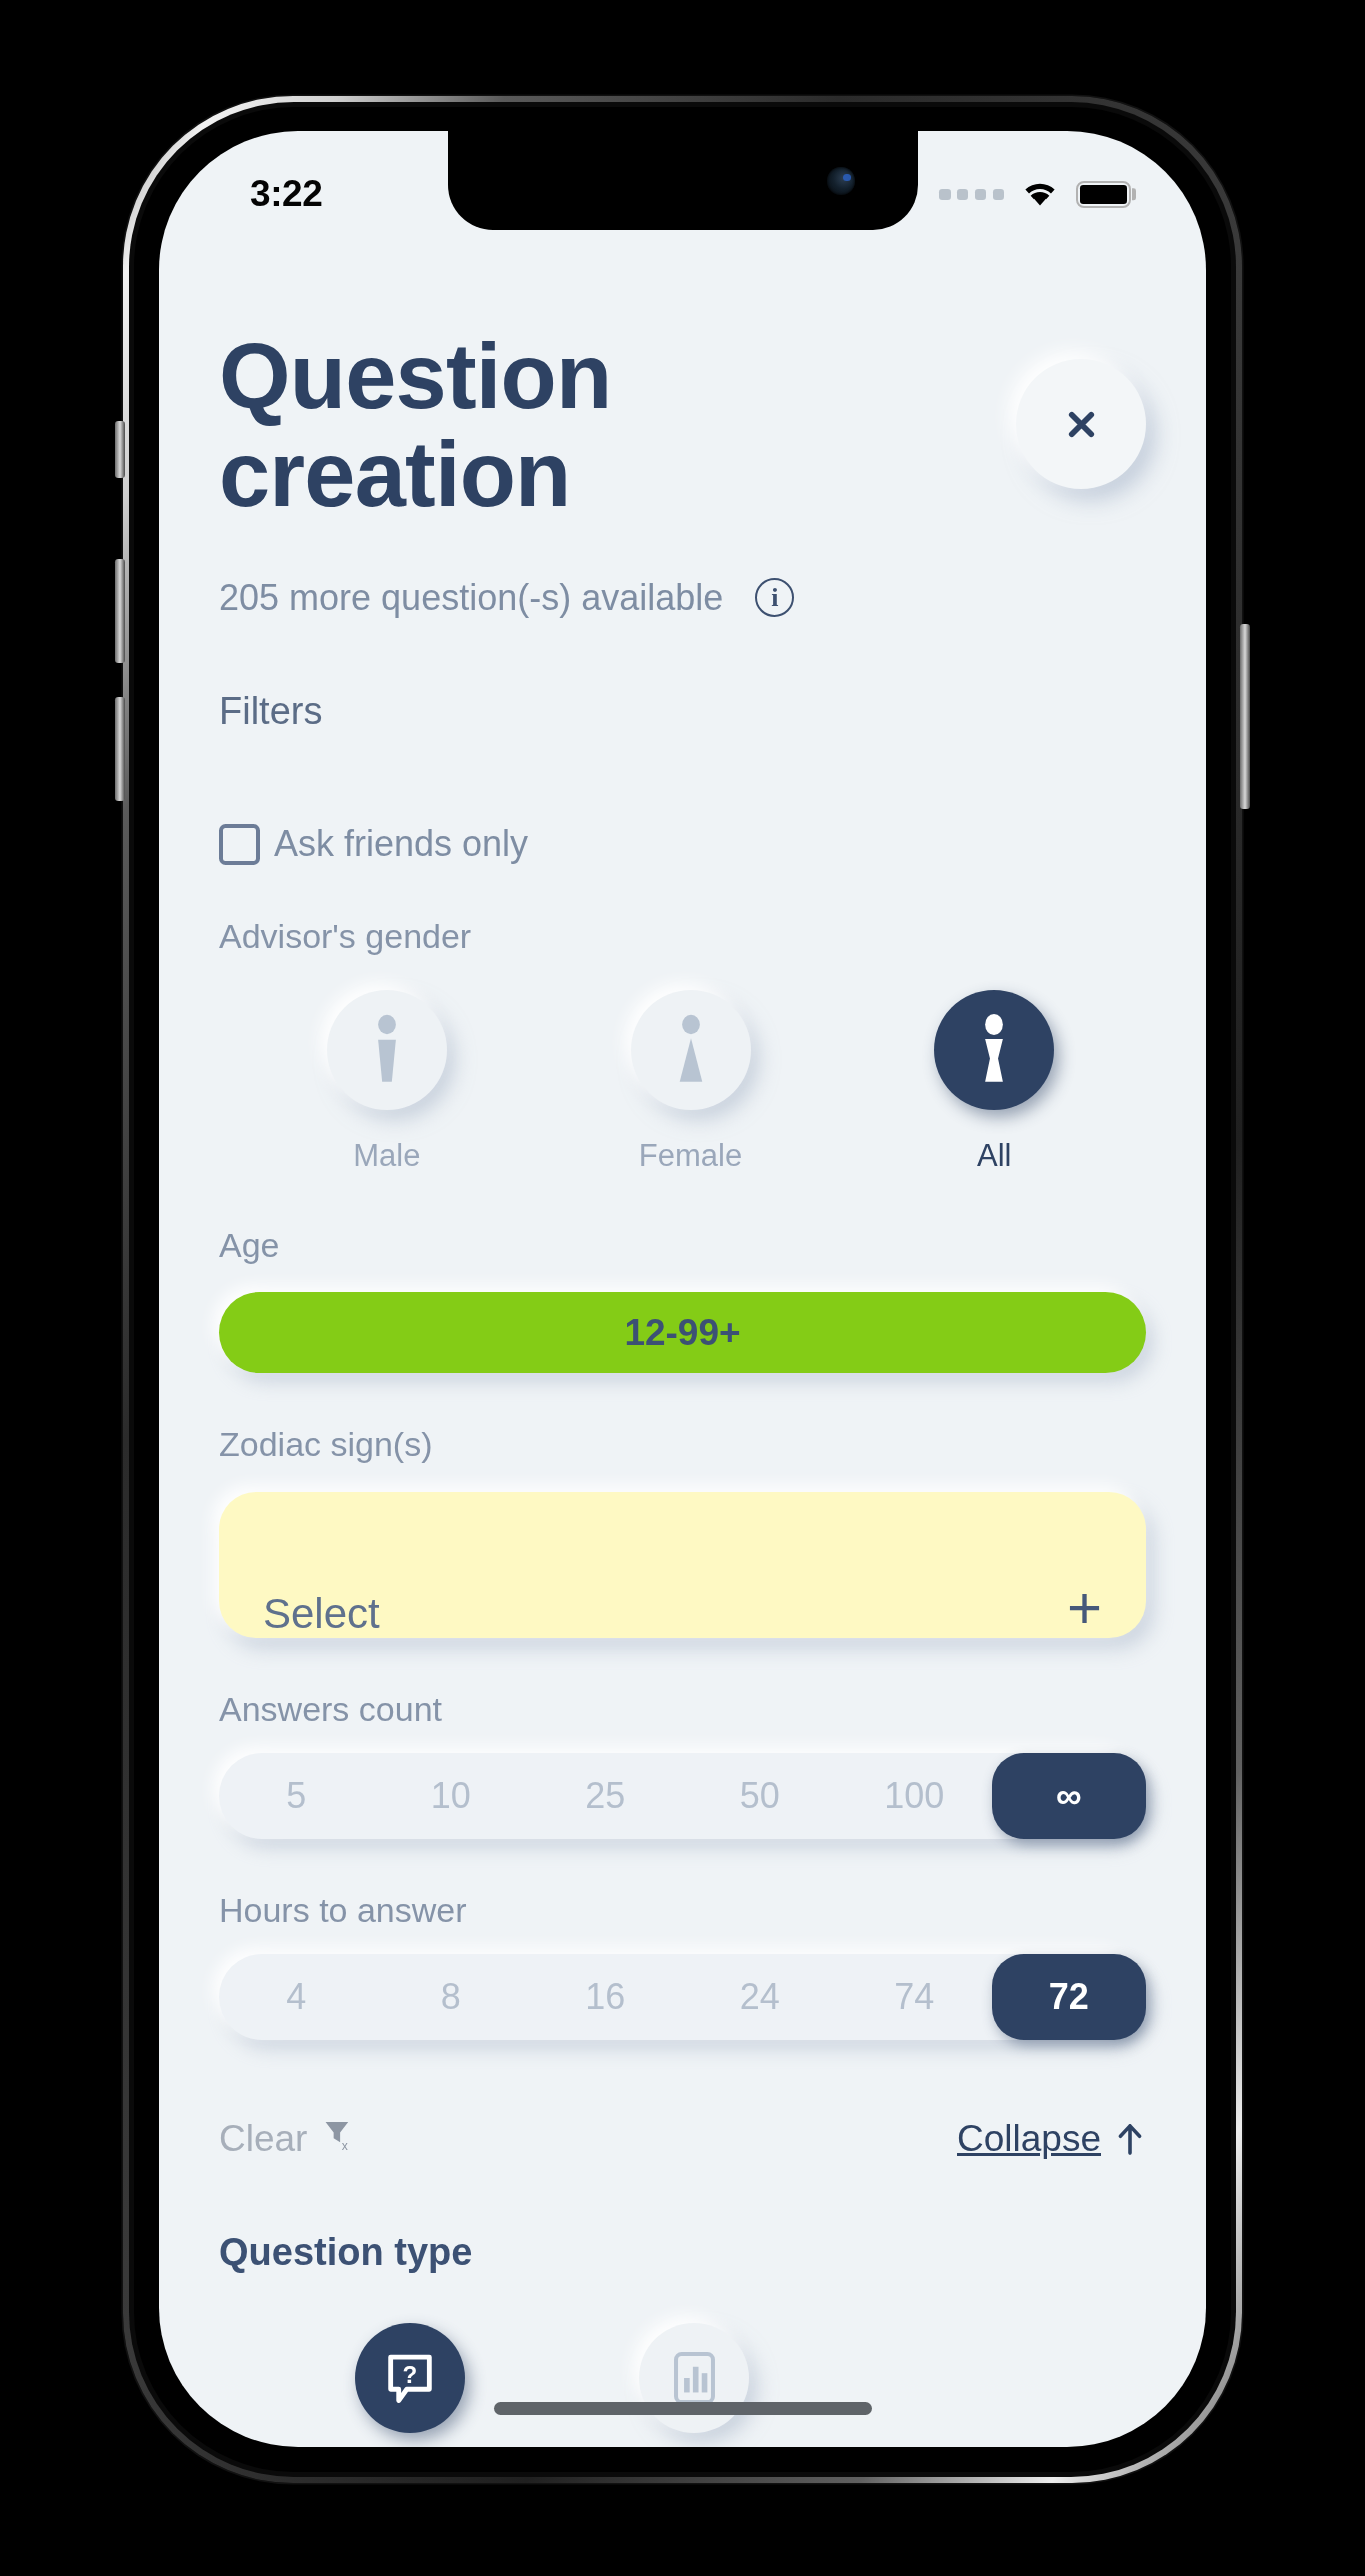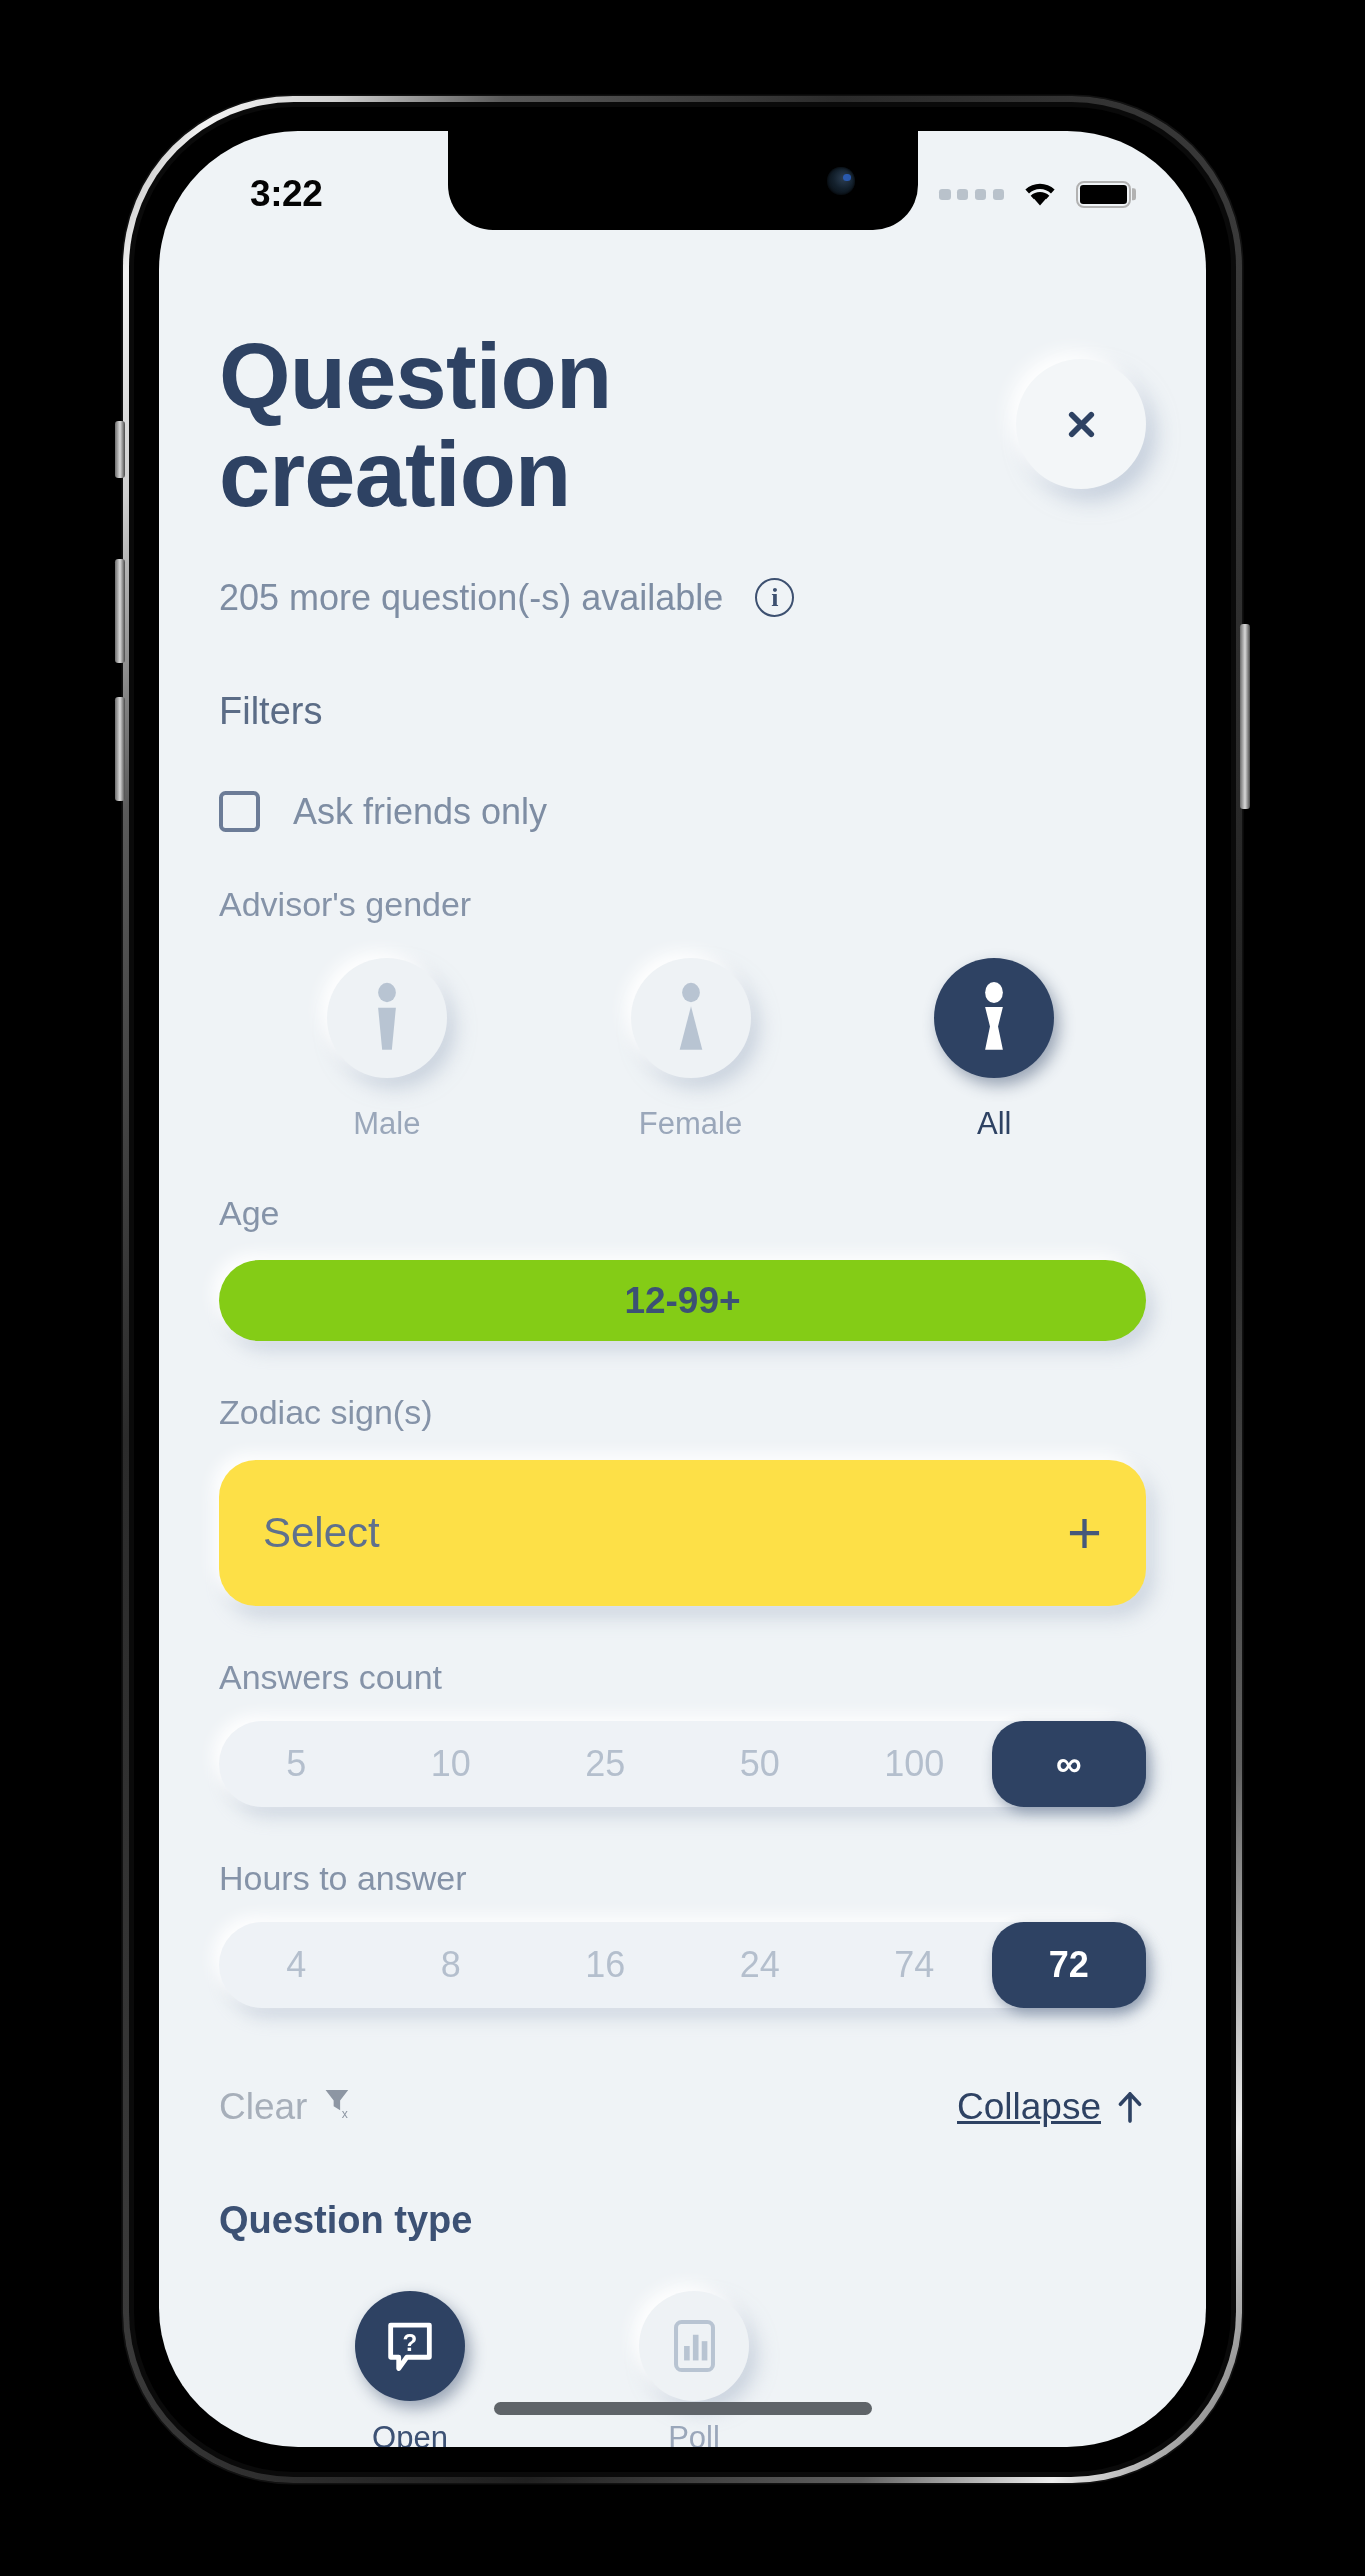--- a/index.html
+++ b/index.html
@@ -107,21 +107,21 @@
   .info-icon{
     width:39px; height:39px; border-radius:50%;
     border:2.4px solid #3d5070; color:#3d5070;
     display:flex; align-items:center; justify-content:center;
     font-size:26px; font-weight:700; font-family:"Liberation Serif", serif;
   }
 
   .section-title{ font-size:38px; color:#5b6c86; margin-top:71px; }
   .section-title.strong{ color:#3c5174; font-weight:600; }
 
-  .checkbox-row{ display:flex; align-items:flex-start; gap:33px; margin-top:58px; }
+  .checkbox-row{ display:flex; align-items:flex-end; gap:14px; margin-top:90px; }
   .checkbox{
     width:41px; height:41px; border:4px solid #6c7c97; border-radius:6.5px; background:transparent;
   }
   .checkbox-label{ font-size:36px; color:#7e8da3; }
 
   .field-label{ font-size:34px; color:#8593a8; margin-top:52px; }
 
   
   .gender-row{ display:flex; margin-top:34px; padding:0 0 0 16px; }
   .gender-item{ flex:1; display:flex; flex-direction:column; align-items:center;gap:10px; }
@@ -144,23 +144,23 @@
     background:#84cc16;
     box-shadow:-6.5px -6.5px 14.6px rgba(255,255,255,.95), 7.3px 9px 18px rgba(163,177,198,.45);
     display:flex; align-items:center;
   }
   .pill-bar.center{ justify-content:center; }
   .pill-value{ font-size:37px; color:#3c5174; font-weight:600; }
 
   
   .select-box{
     margin-top:27.6px; min-height:146px; border-radius:37px;
-    background:#fde047;
+    background:#fef9c3;
     box-shadow:-6.5px -6.5px 14.6px rgba(255,255,255,.95), 7.3px 10.5px 19.5px rgba(163,177,198,.45);
-    display:flex; align-items:center; justify-content:space-between;
+    display:flex; align-items:flex-end; justify-content:space-between;
     padding:0 44px;
   }
   .select-placeholder{ font-size:42px; color:#5f718d; }
   .plus-icon{ font-size:60px; color:#46597a; font-weight:300; line-height:1; }
 
   
   .segmented{
     margin-top:24px; height:86px; border-radius:43px;
     background:#eef2f6;
     box-shadow:-6.5px -6.5px 14.6px rgba(255,255,255,.95), 7.3px 9px 18px rgba(163,177,198,.45);

